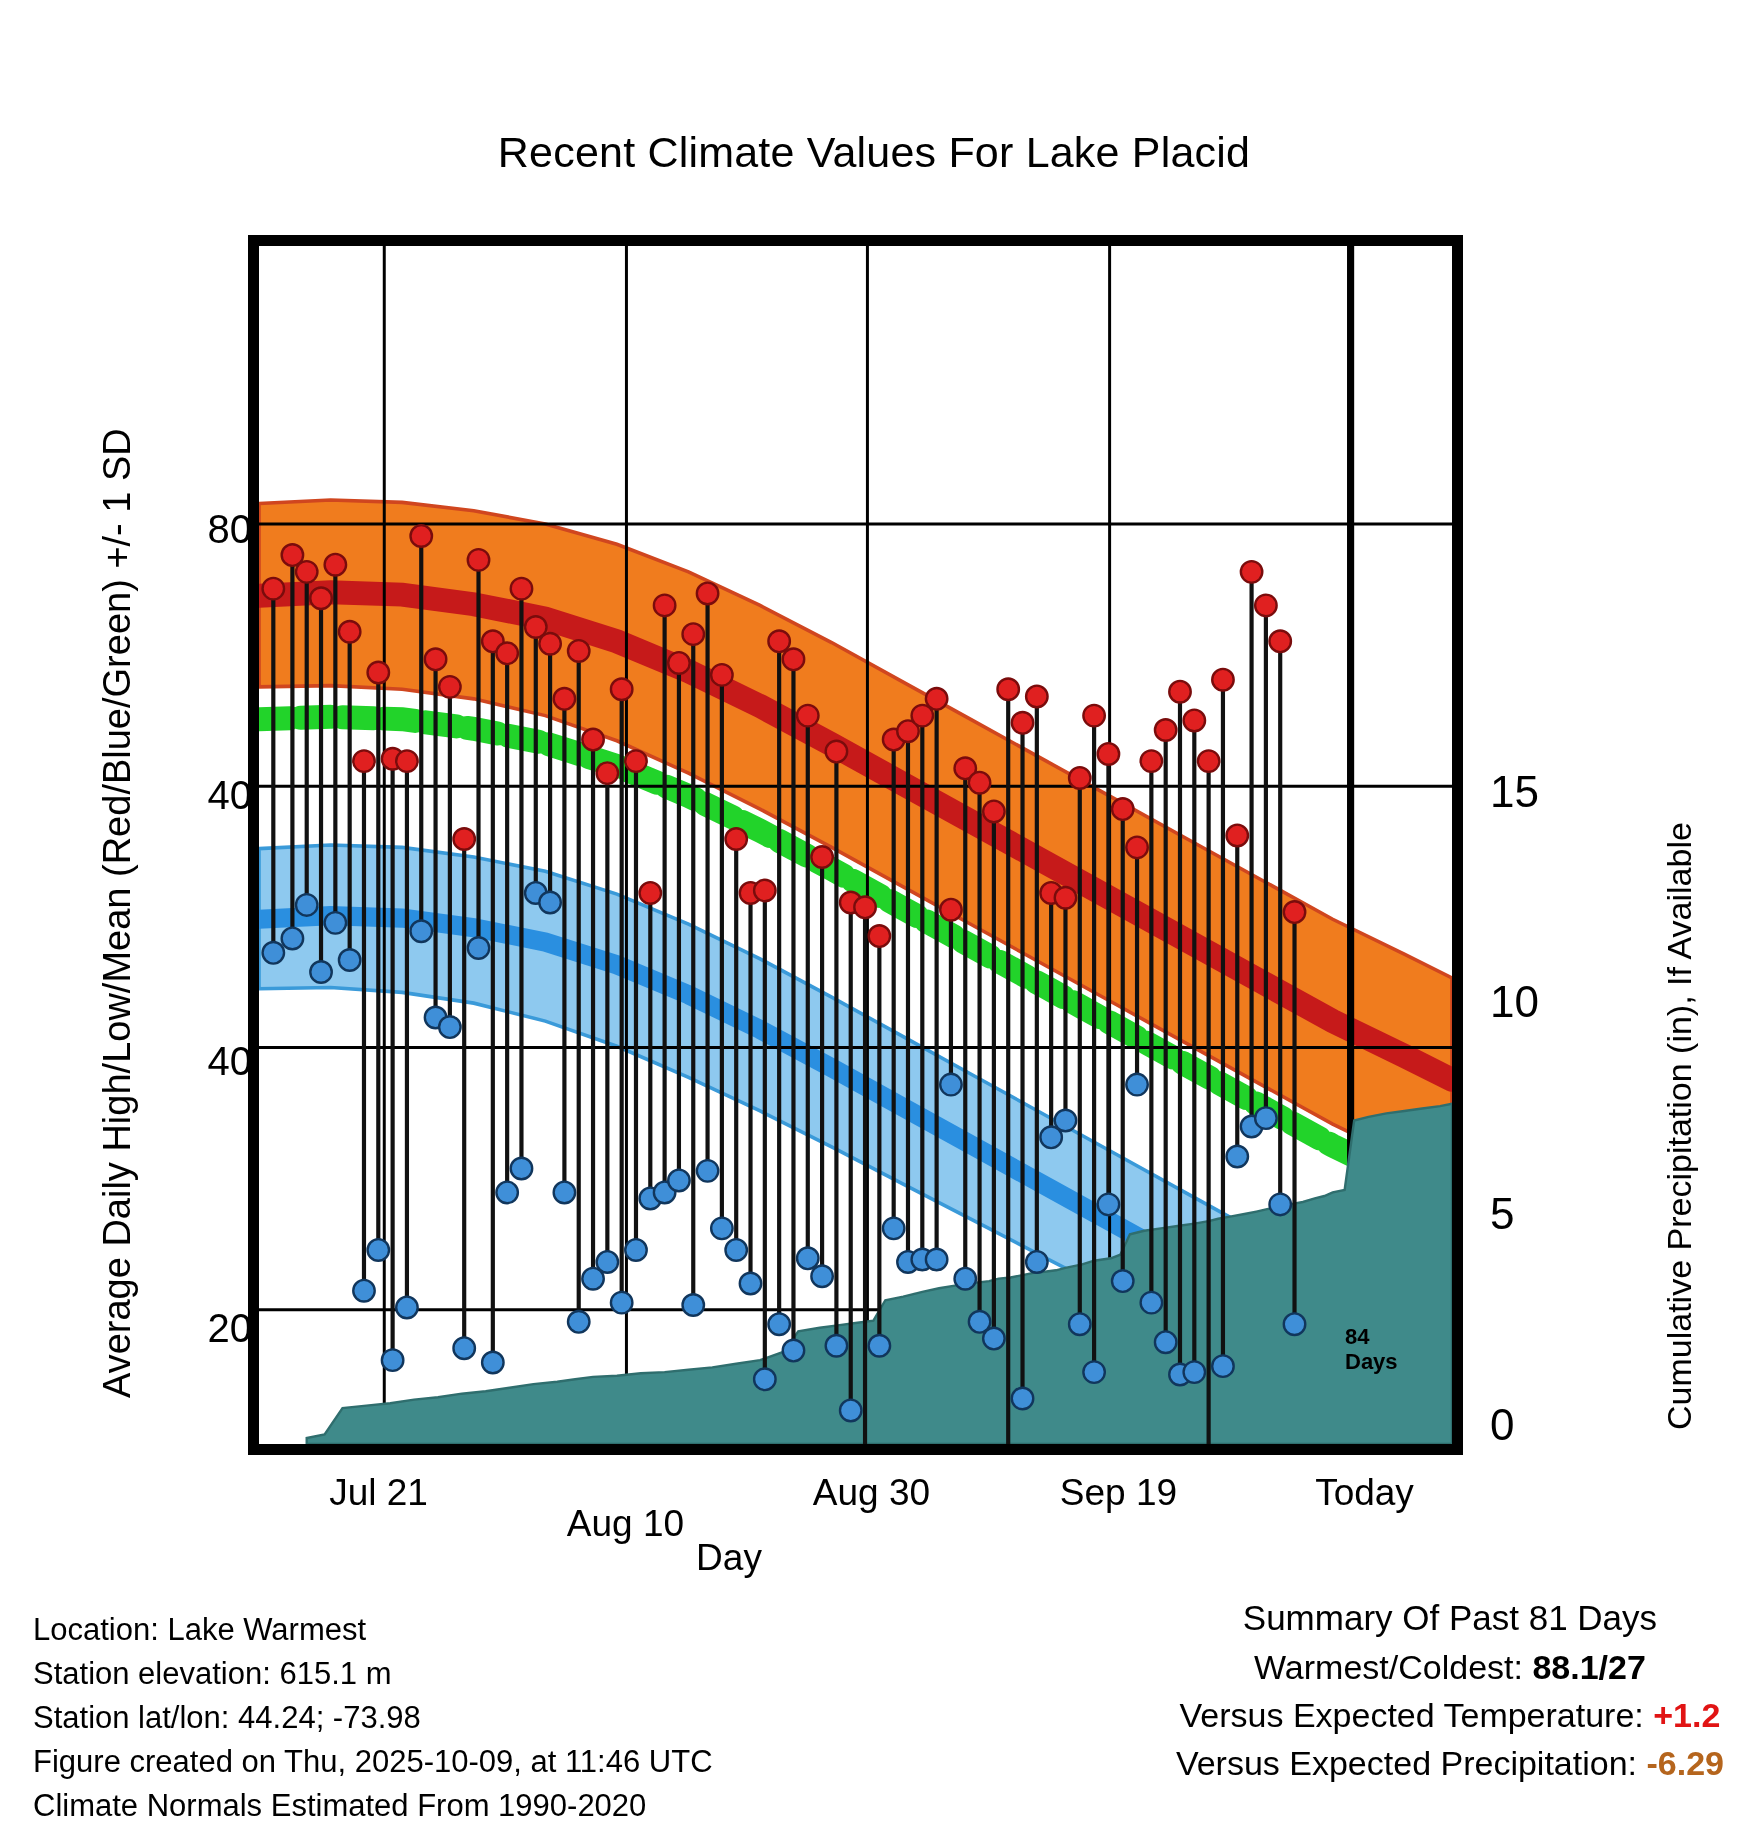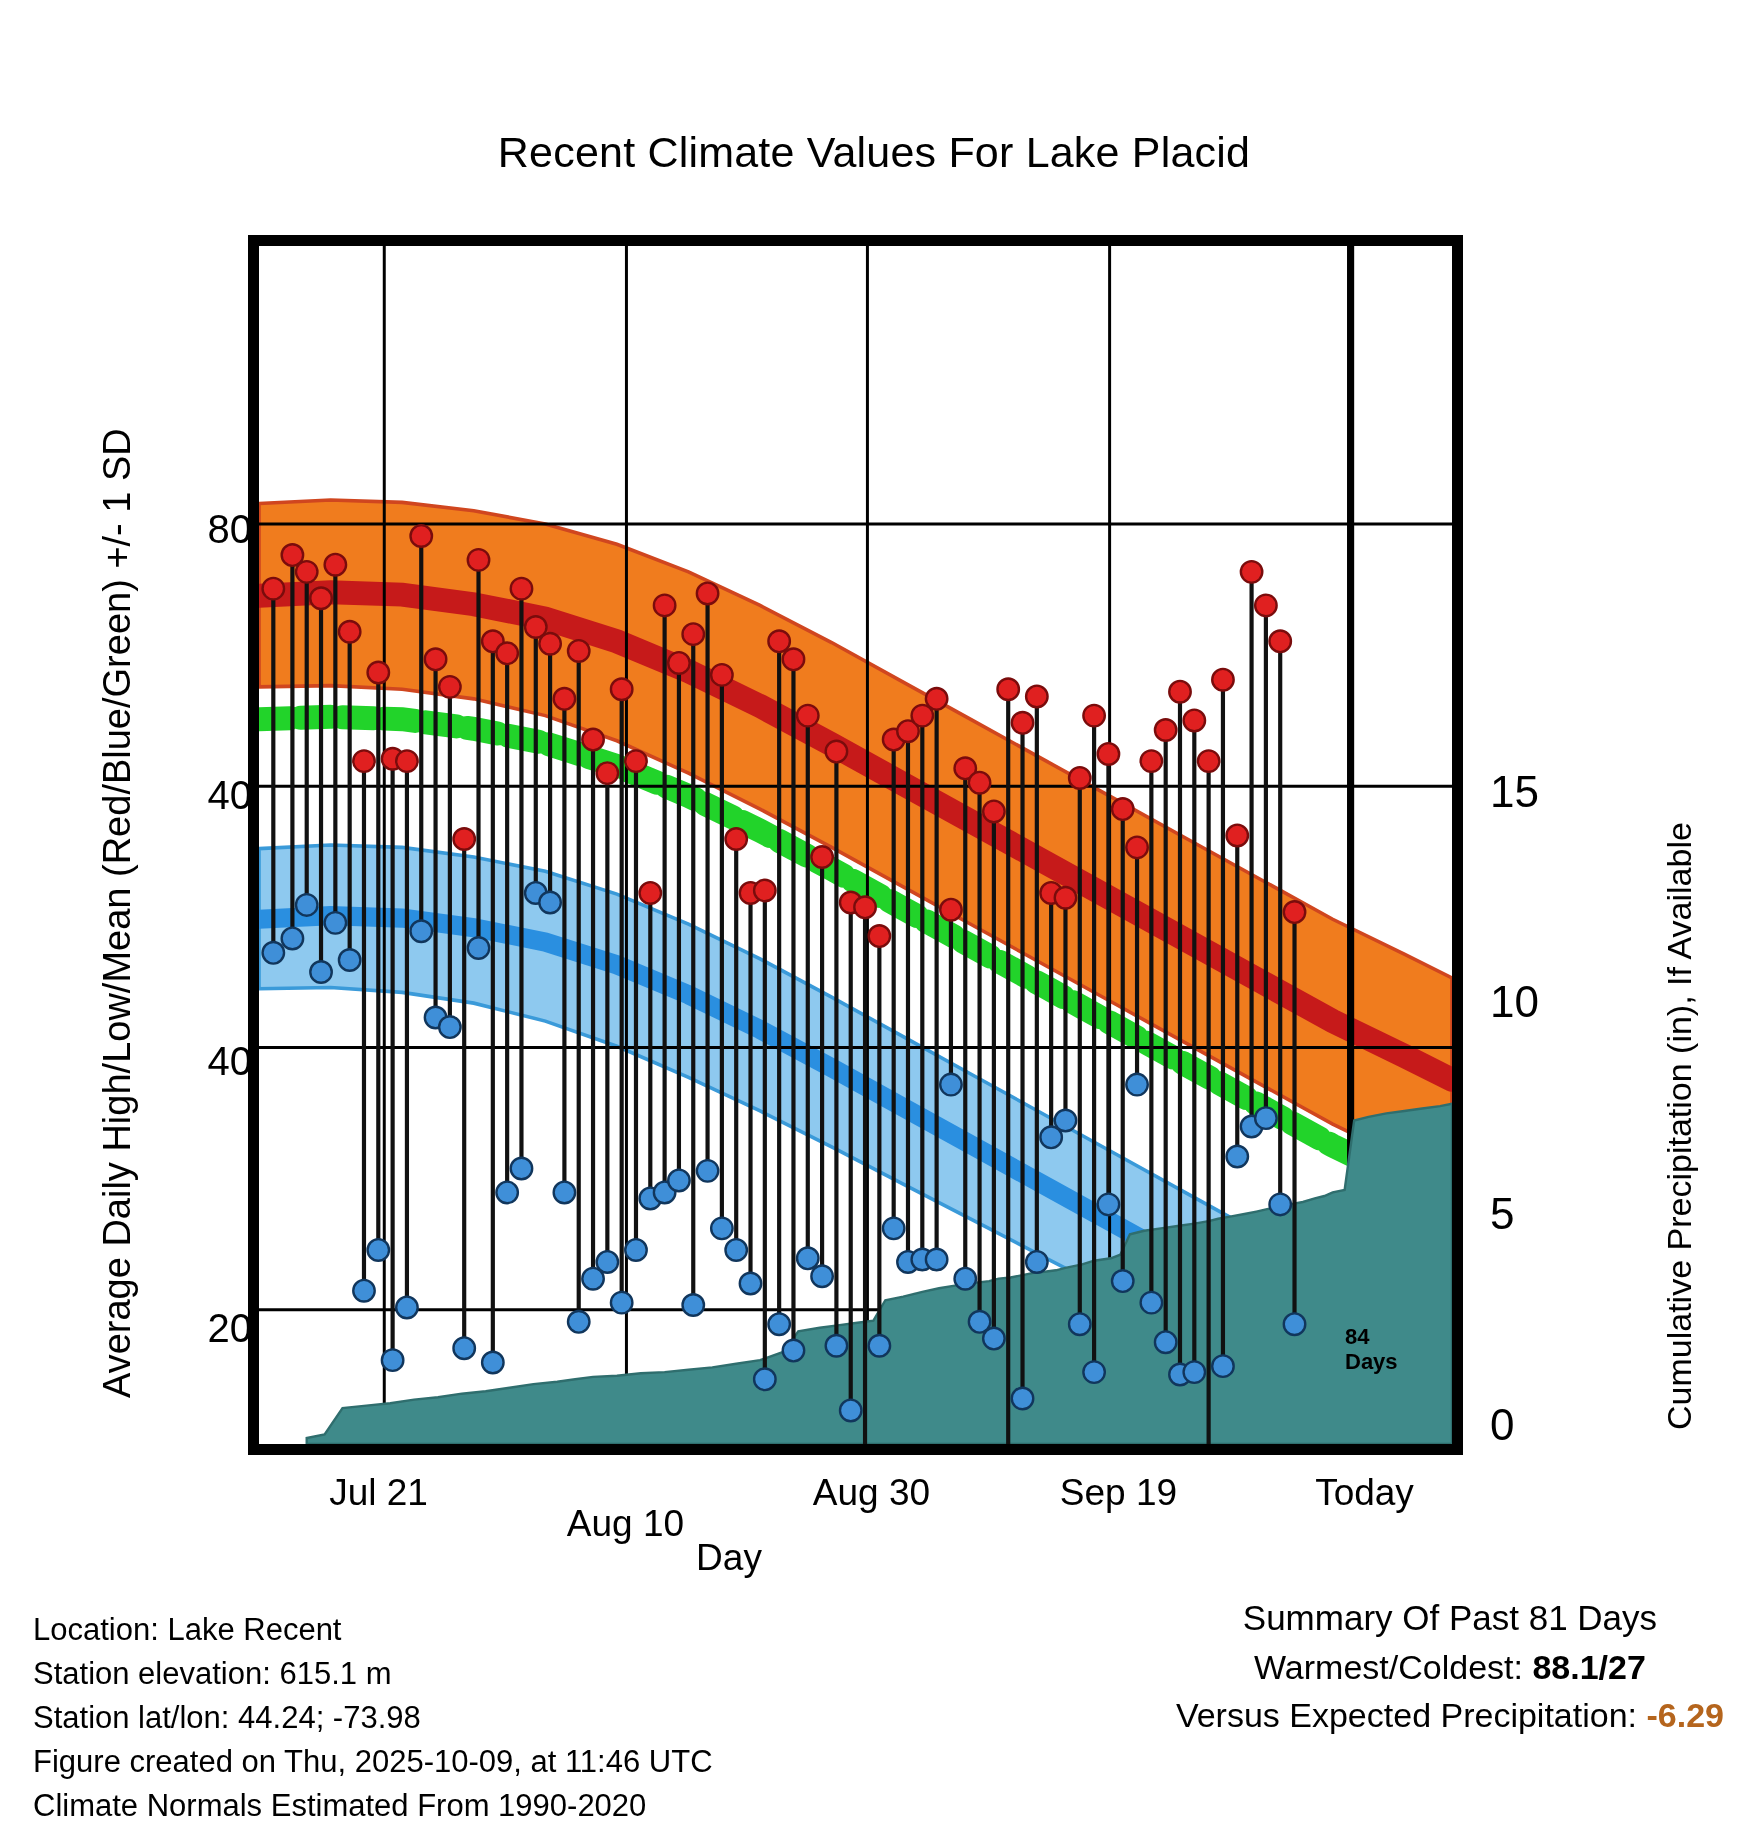--- a/index.html
+++ b/index.html
@@ -422,32 +422,36 @@
       </svg>
     </div>
   </div>
 
   <div class="days-label">
     <div>84</div>
     <div>Days</div>
   </div>
 
   <div class="footer-left">
-    <div>Location: Lake Recent</div>
+    <div>Location: Lake Warmest</div>
     <div>Station elevation: 615.1 m</div>
     <div>Station lat/lon: 44.24; -73.98</div>
     <div>Figure created on Thu, 2025-10-09, at 11:46 UTC</div>
     <div>Climate Normals Estimated From 1990-2020</div>
   </div>
 
   <div class="footer-right">
     <div class="row summary-head">Summary Of Past 81 Days</div>
     <div class="row">
       <span>Warmest/Coldest:</span>
       <span class="val">88.1/27</span>
     </div>
     <div class="row">
+      <span>Versus Expected Temperature:</span>
+      <span class="val val-temp">+1.2</span>
+    </div>
+    <div class="row">
       <span>Versus Expected Precipitation:</span>
       <span class="val val-precip">-6.29</span>
     </div>
   </div>
 
 </div>
 
 </body></html>

